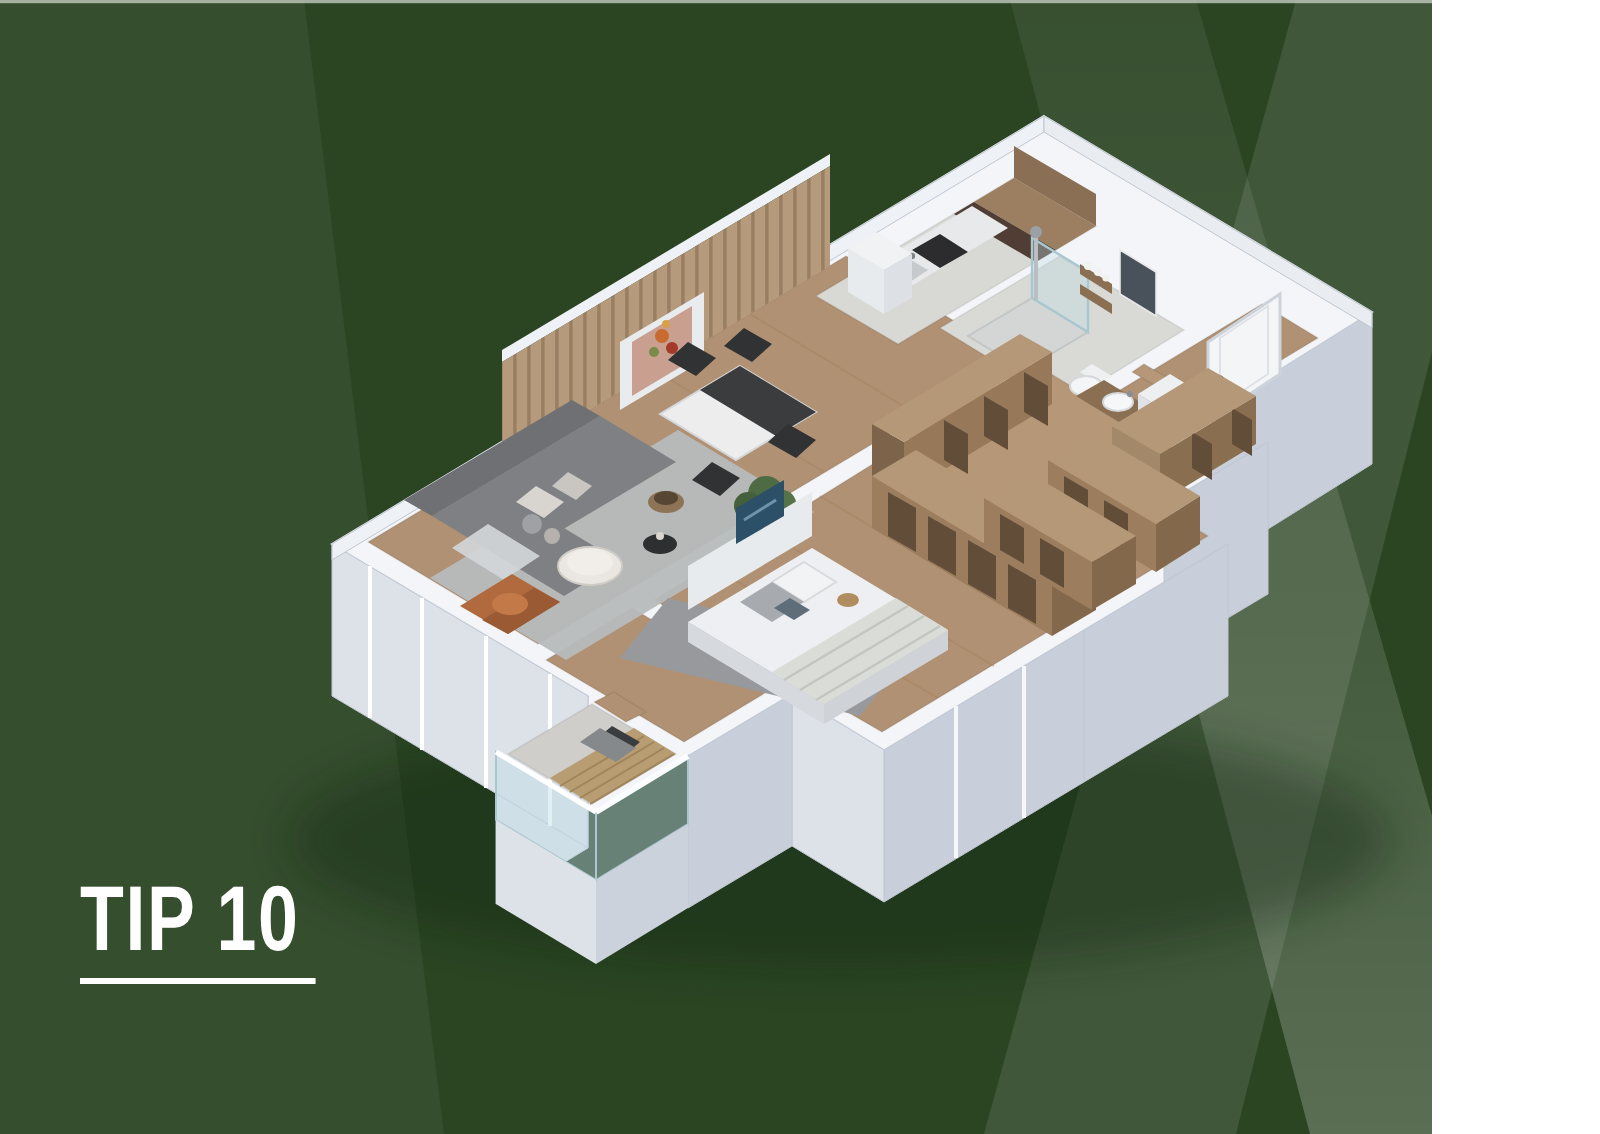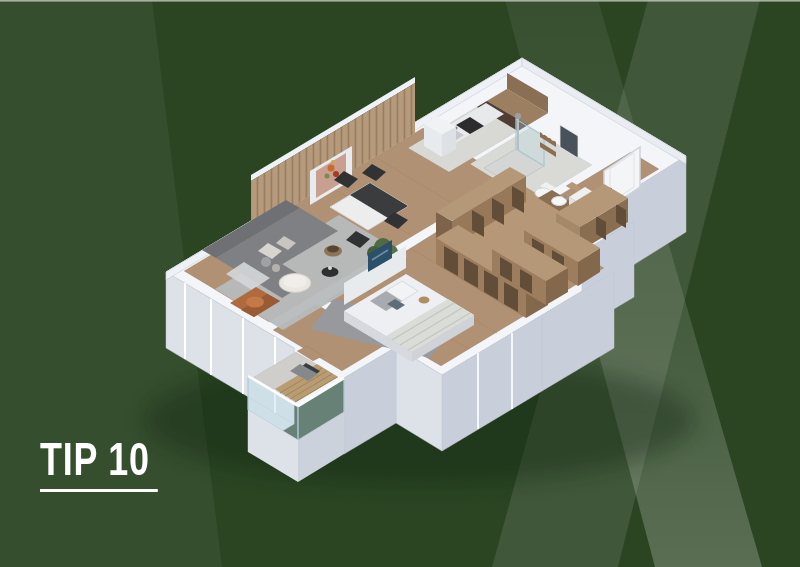--- a/index.html
+++ b/index.html
@@ -1,17 +1,17 @@
 <!DOCTYPE html>
 <html style="--bg-base: #2b4523; --top-edge-line: #ccd3c9; --walls: #f3f5f8; --wall-face-light: #dde2e9; --wall-face-dark: #c9cfda; --wood-floor: #b19173; --tile-floor: #d8d8d4; --wardrobe-wood: #b59878; --wardrobe-face: #9c7e5e; --wardrobe-inset: #624d39; --sofa: #7e8084; --sofa-dark: #6e7074; --rug: #b7babc; --armchair: #b06a3e; --counter-dark: #503e34; --cabinet-wood: #9c7f60; --bed-linen: #edeff2; --plant: #4e6b43; --balcony-deck: #b99d72; --glass: #bedce6; --art-blue: #2c5068; --art-blush: #c9a08f; --x-band-soft-effective: #41603a; --x-band-bright-effective: #5d7b52; --bg-left-wedge-effective: #32502a;"><head>
 <meta charset="utf-8">
 <style>
   html,body{margin:0;padding:0;}
   body{width:800px;height:567px;overflow:hidden;font-family:"Liberation Sans",sans-serif;}
-  .stage{position:relative;width:800px;height:567px;background:var(--bg-base,#2b4523);overflow:hidden;}
+  .stage{position:relative;width:716px;height:567px;background:var(--bg-base,#2b4523);overflow:hidden;}
   .stage svg{position:absolute;left:0;top:0;display:block;}
   .plan-label{
     position:absolute;left:40px;top:436px;color:#fff;
     font-weight:bold;font-size:46px;line-height:1;letter-spacing:1px;
     transform:scaleX(.78);transform-origin:left top;
     border-bottom:3px solid #fff;padding:0 10px 7px 0;display:inline-block;
     font-family:"Liberation Sans",sans-serif;white-space:nowrap;
   }
 </style>
 <title>TIP 10</title></head>

